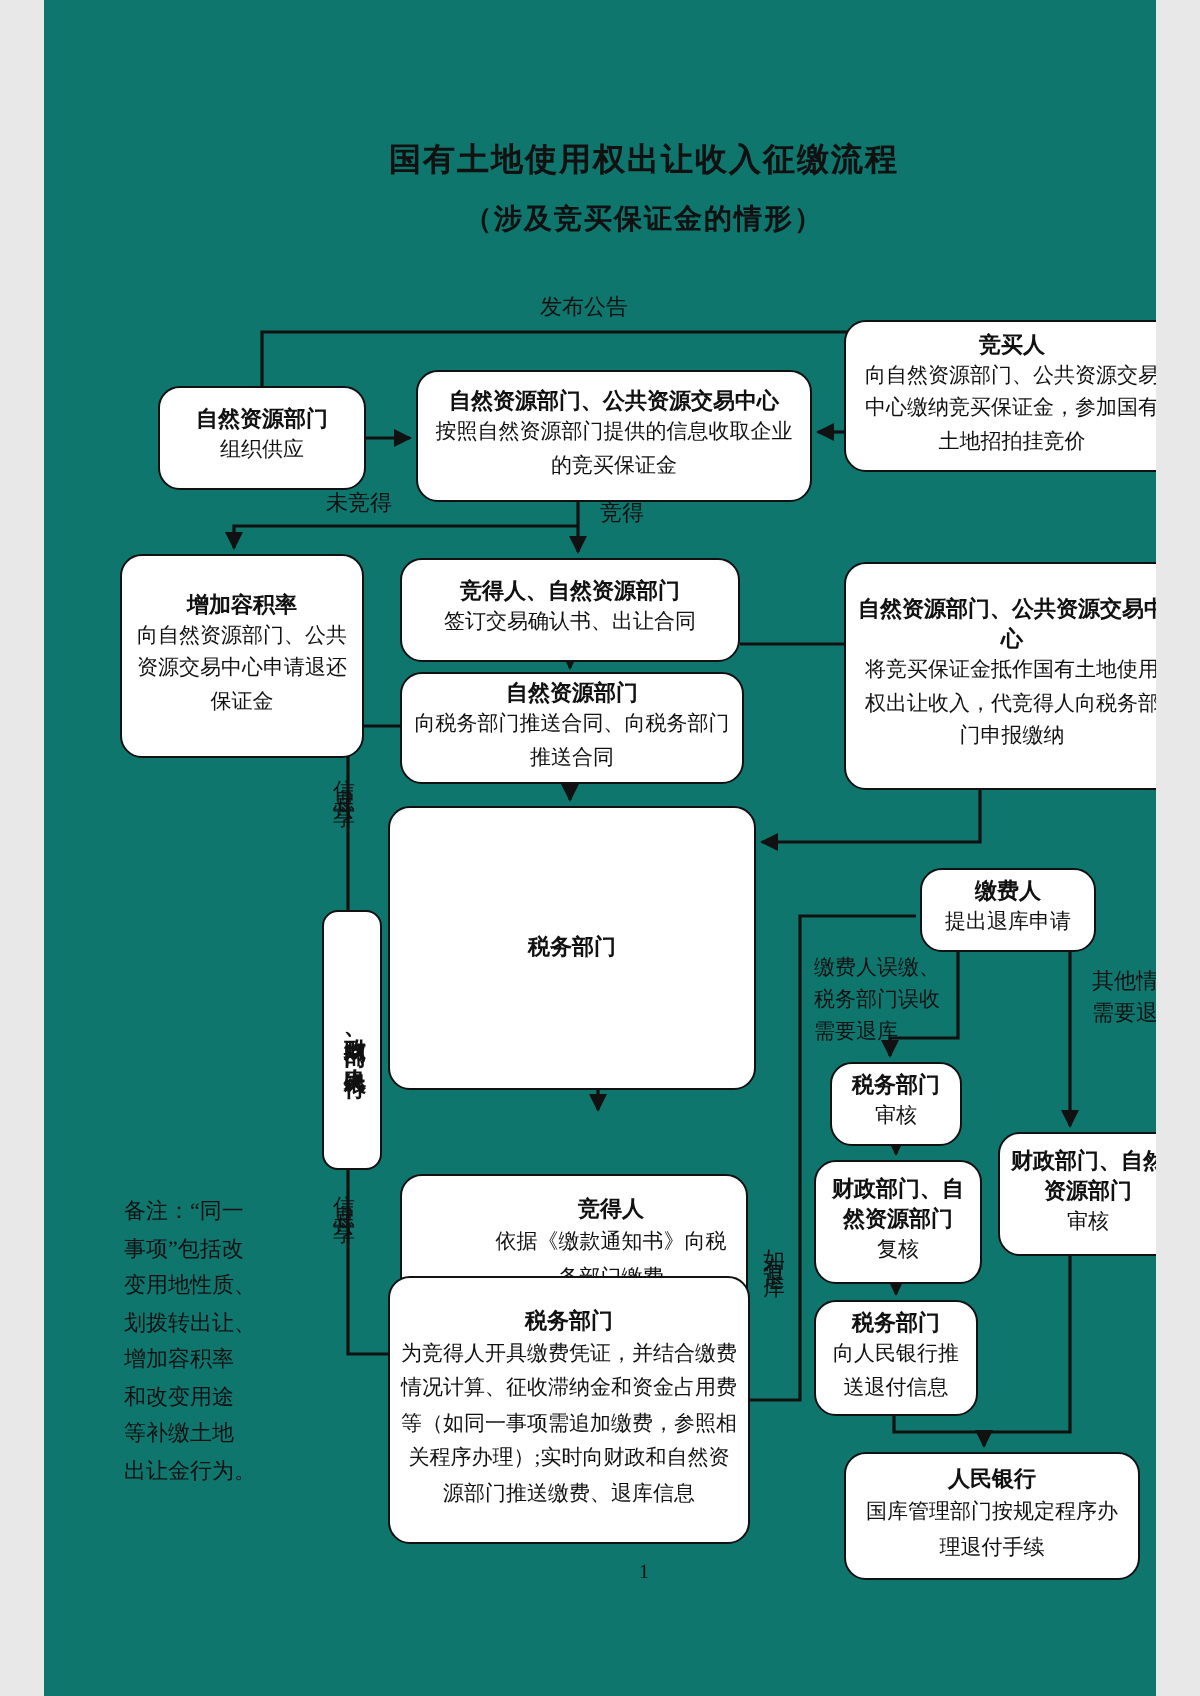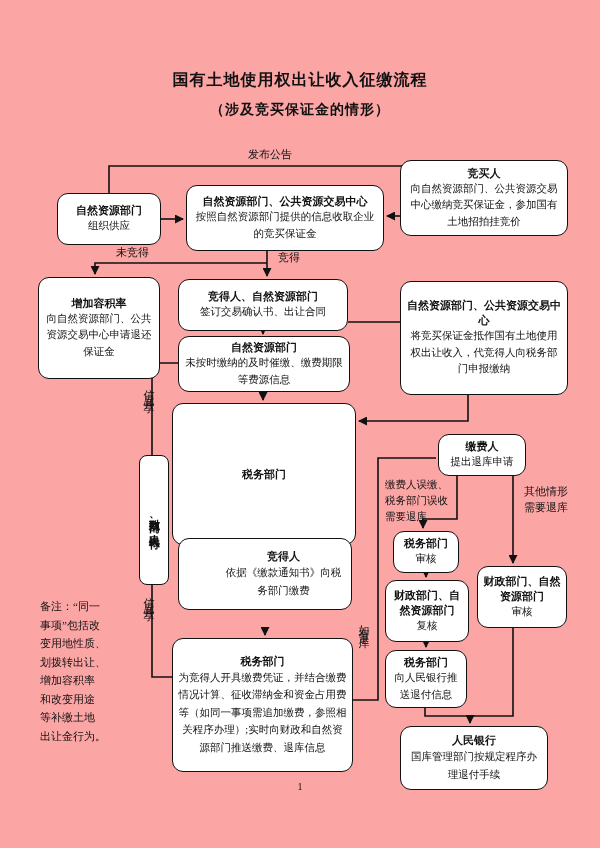--- a/index.html
+++ b/index.html
@@ -1,16 +1,16 @@
 <!DOCTYPE html>
 <html><head>
 <meta charset="utf-8">
 <style>
   html,body{margin:0;padding:0;background:#e8e8e8;}
-  .page{position:relative;width:600px;height:848px;background:#fca5a5;margin:0 auto;
+  .page{position:relative;width:556px;height:848px;background:#0f766e;margin:0 auto;
         font-family:"Liberation Serif","DejaVu Serif",serif;color:#111;overflow:hidden;}
   .abs{position:absolute;}
   .title{left:0;top:70px;width:600px;text-align:center;font-size:16px;font-weight:bold;letter-spacing:1px;}
   .subtitle{left:0;top:101px;width:600px;text-align:center;font-size:14px;font-weight:bold;letter-spacing:1px;}
   svg.wires{position:absolute;left:0;top:0;z-index:1;}
   svg.wires path{fill:none;stroke:#111;stroke-width:1.6px;}
   .box{position:absolute;z-index:2;background:#fff;border:1.7px solid #111;border-radius:11px;
        display:flex;flex-direction:column;align-items:center;justify-content:center;
        text-align:center;padding:3px 5px;box-sizing:border-box;}
   .box .bt{font-weight:bold;font-size:11px;line-height:15px;}
@@ -52,21 +52,21 @@
     <path d="M426,642 L426,647" marker-end="url(#ah)"></path>
     <path d="M425,708 L425,716 L513,716 L513,628"></path>
     <path d="M470,716 L470,723" marker-end="url(#ah)"></path>
     <path d="M353,700 L378,700 L378,458 L436,458"></path>
   </svg>
 
   <div class="abs title">国有土地使用权出让收入征缴流程</div>
   <div class="abs subtitle">（涉及竞买保证金的情形）</div>
 
   <div class="lbl" style="left:248px;top:147px;">发布公告</div>
-  <div class="lbl" style="left:116px;top:245px;">未竞得</div>
+  <div class="lbl" style="left:141px;top:245px;">未竞得</div>
   <div class="lbl" style="left:278px;top:250px;">竞得</div>
 
   <div class="box" style="left:57px;top:193px;width:104px;height:52px;">
     <span class="bt">自然资源部门</span>
     <span class="bb">组织供应</span>
   </div>
 
   <div class="box" style="left:186px;top:185px;width:198px;height:66px;">
     <span class="bt">自然资源部门、公共资源交易中心</span>
     <span class="bb">按照自然资源部门提供的信息收取企业的竞买保证金</span>
@@ -87,21 +87,21 @@
     <span class="bb">签订交易确认书、出让合同</span>
   </div>
 
   <div class="box" style="left:400px;top:281px;width:168px;height:114px;">
     <span class="bt">自然资源部门、公共资源交易中心</span>
     <span class="bb">将竞买保证金抵作国有土地使用权出让收入，代竞得人向税务部门申报缴纳</span>
   </div>
 
   <div class="box" style="left:178px;top:336px;width:172px;height:56px;">
     <span class="bt">自然资源部门</span>
-    <span class="bb">未按时缴纳的及时催缴、缴费期限等费源信息</span>
+    <span class="bb">向税务部门推送合同、向税务部门推送合同</span>
   </div>
 
   <div class="box" style="left:172px;top:403px;width:184px;height:142px;">
     <span class="bt">税务部门</span>
   </div>
 
   <div class="box" style="left:438px;top:434px;width:88px;height:42px;">
     <span class="bt">缴费人</span>
     <span class="bb">提出退库申请</span>
   </div>
@@ -125,21 +125,21 @@
   <div class="box" style="left:477px;top:566px;width:90px;height:62px;">
     <span class="bt">财政部门、自然资源部门</span>
     <span class="bb">审核</span>
   </div>
 
   <div class="box" style="left:385px;top:650px;width:82px;height:58px;">
     <span class="bt">税务部门</span>
     <span class="bb">向人民银行推送退付信息</span>
   </div>
 
-  <div class="box" style="left:178px;top:538px;width:174px;height:72px;padding-left:42px;">
+  <div class="box" style="left:178px;top:587px;width:174px;height:72px;padding-left:42px;">
     <span class="bt">竞得人</span>
     <span class="bb" style="line-height:18px;">依据《缴款通知书》向税务部门缴费</span>
   </div>
 
   <div class="box" style="left:172px;top:638px;width:181px;height:134px;">
     <span class="bt">税务部门</span>
     <span class="bb" style="line-height:17.5px;">为竞得人开具缴费凭证，并结合缴费情况计算、征收滞纳金和资金占用费等（如同一事项需追加缴费，参照相关程序办理）;实时向财政和自然资源部门推送缴费、退库信息</span>
   </div>
 
   <div class="box" style="left:400px;top:726px;width:148px;height:64px;">

